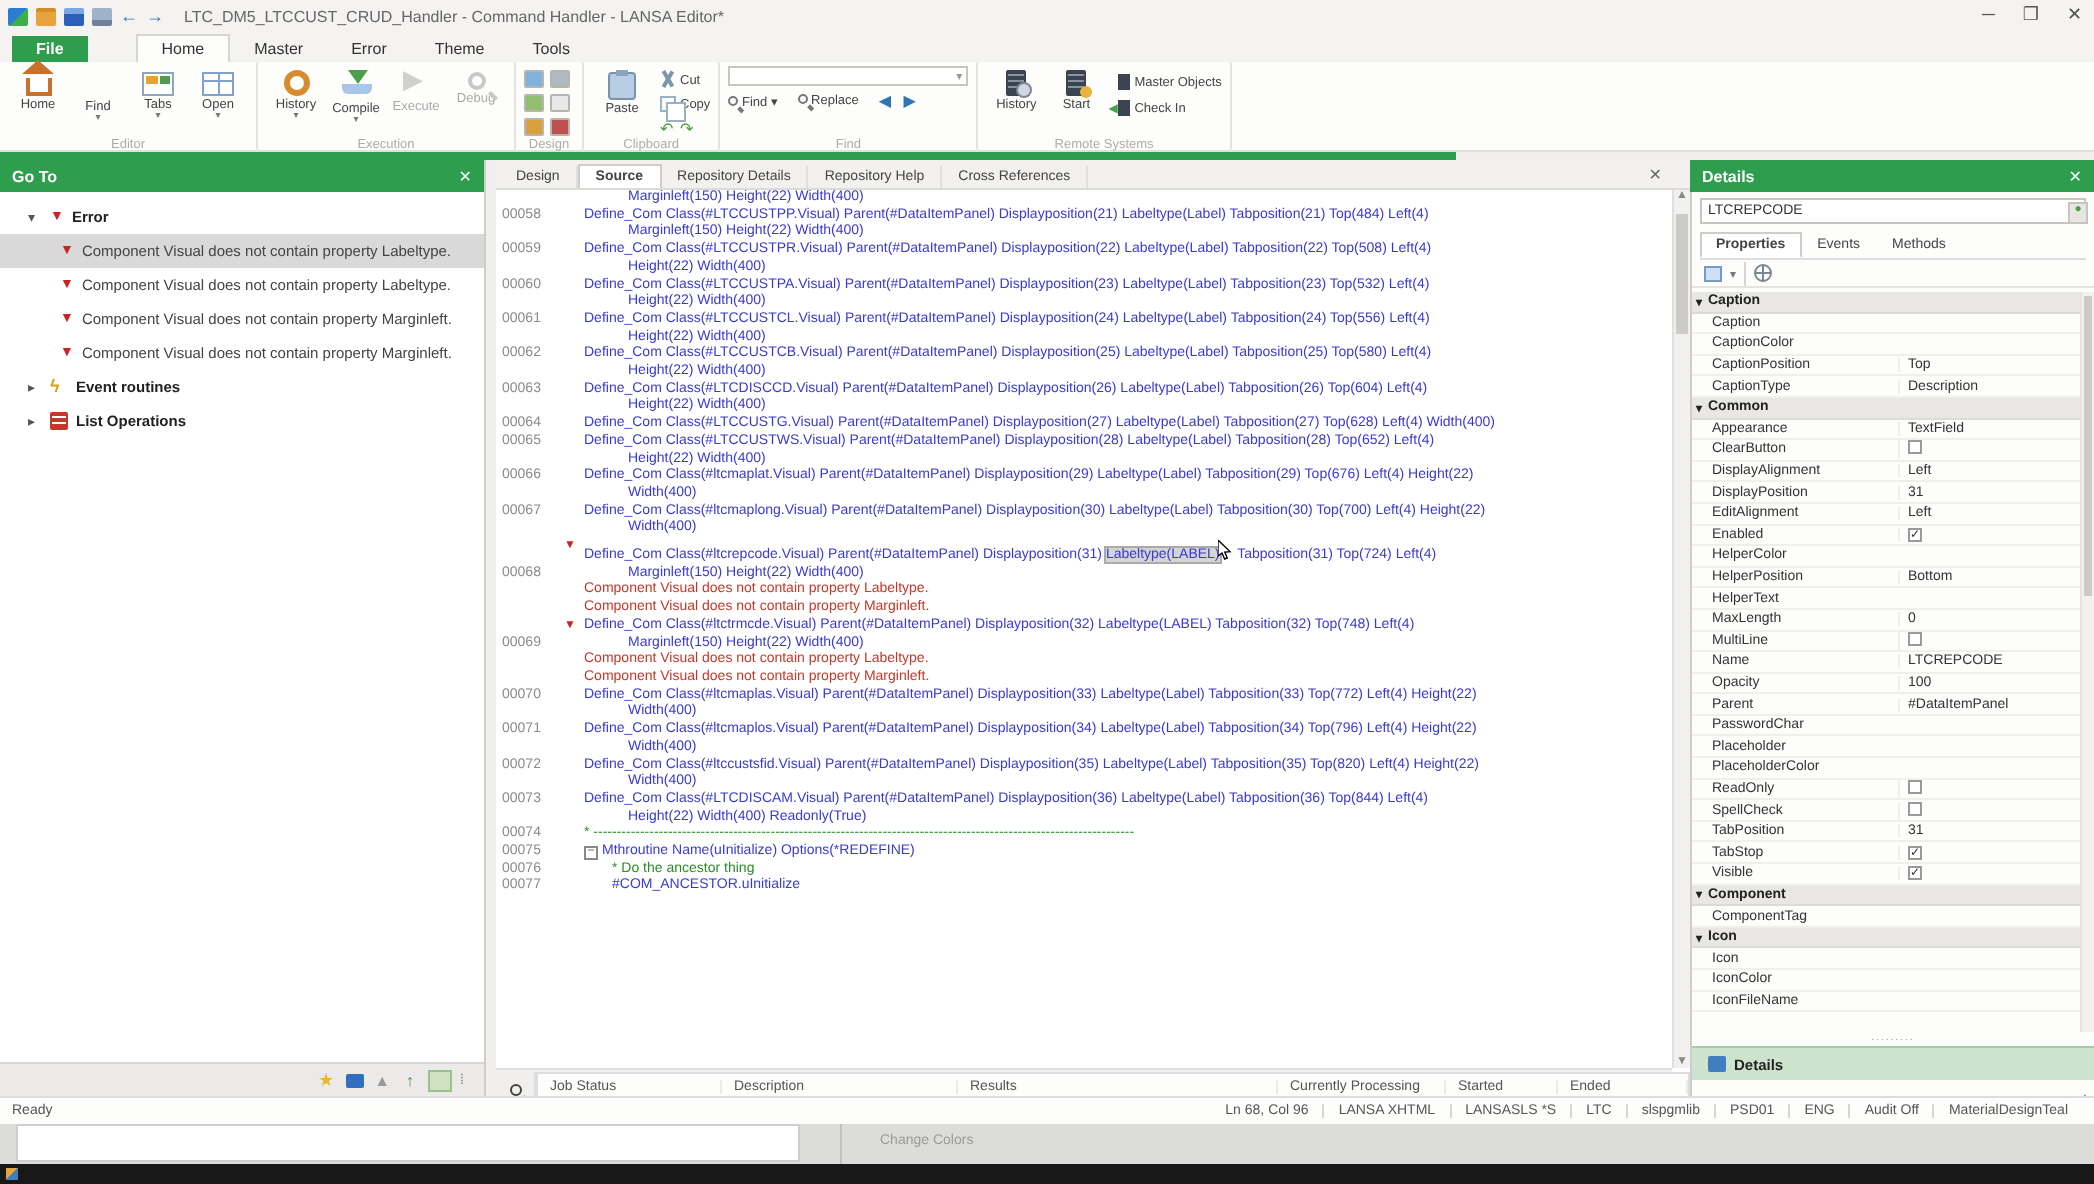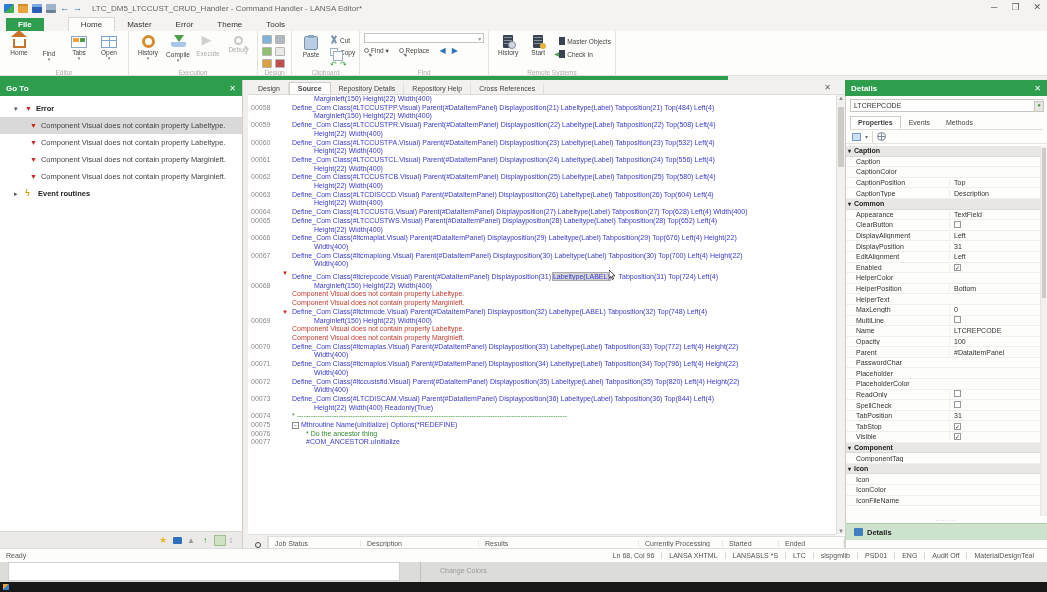--- a/index.html
+++ b/index.html
@@ -364,20 +364,25 @@
         </div>
         <div class="tree-row item">
           <span class="err-tri">▼</span>
           <span>Component Visual does not contain property Marginleft.</span>
         </div>
         <div class="tree-row">
           <span class="exp">▸</span>
           <span class="cat-ic ci-evt">ϟ</span>
           <b>Event routines</b>
         </div>
+        <div class="tree-row">
+          <span class="exp">▸</span>
+          <span class="cat-ic ci-list"></span>
+          <b>List Operations</b>
+        </div>
       </div>
     <div id="goto-mini">
       <span class="mini2 m-star">★</span>
       <span class="mini2">
           <span class="m-mon"></span>
         </span>
       <span class="mini2 m-run">▲</span>
       <span class="mini2 m-up">↑</span>
       <span class="m-folder"></span>
       <span class="m-dots">⁞</span>

